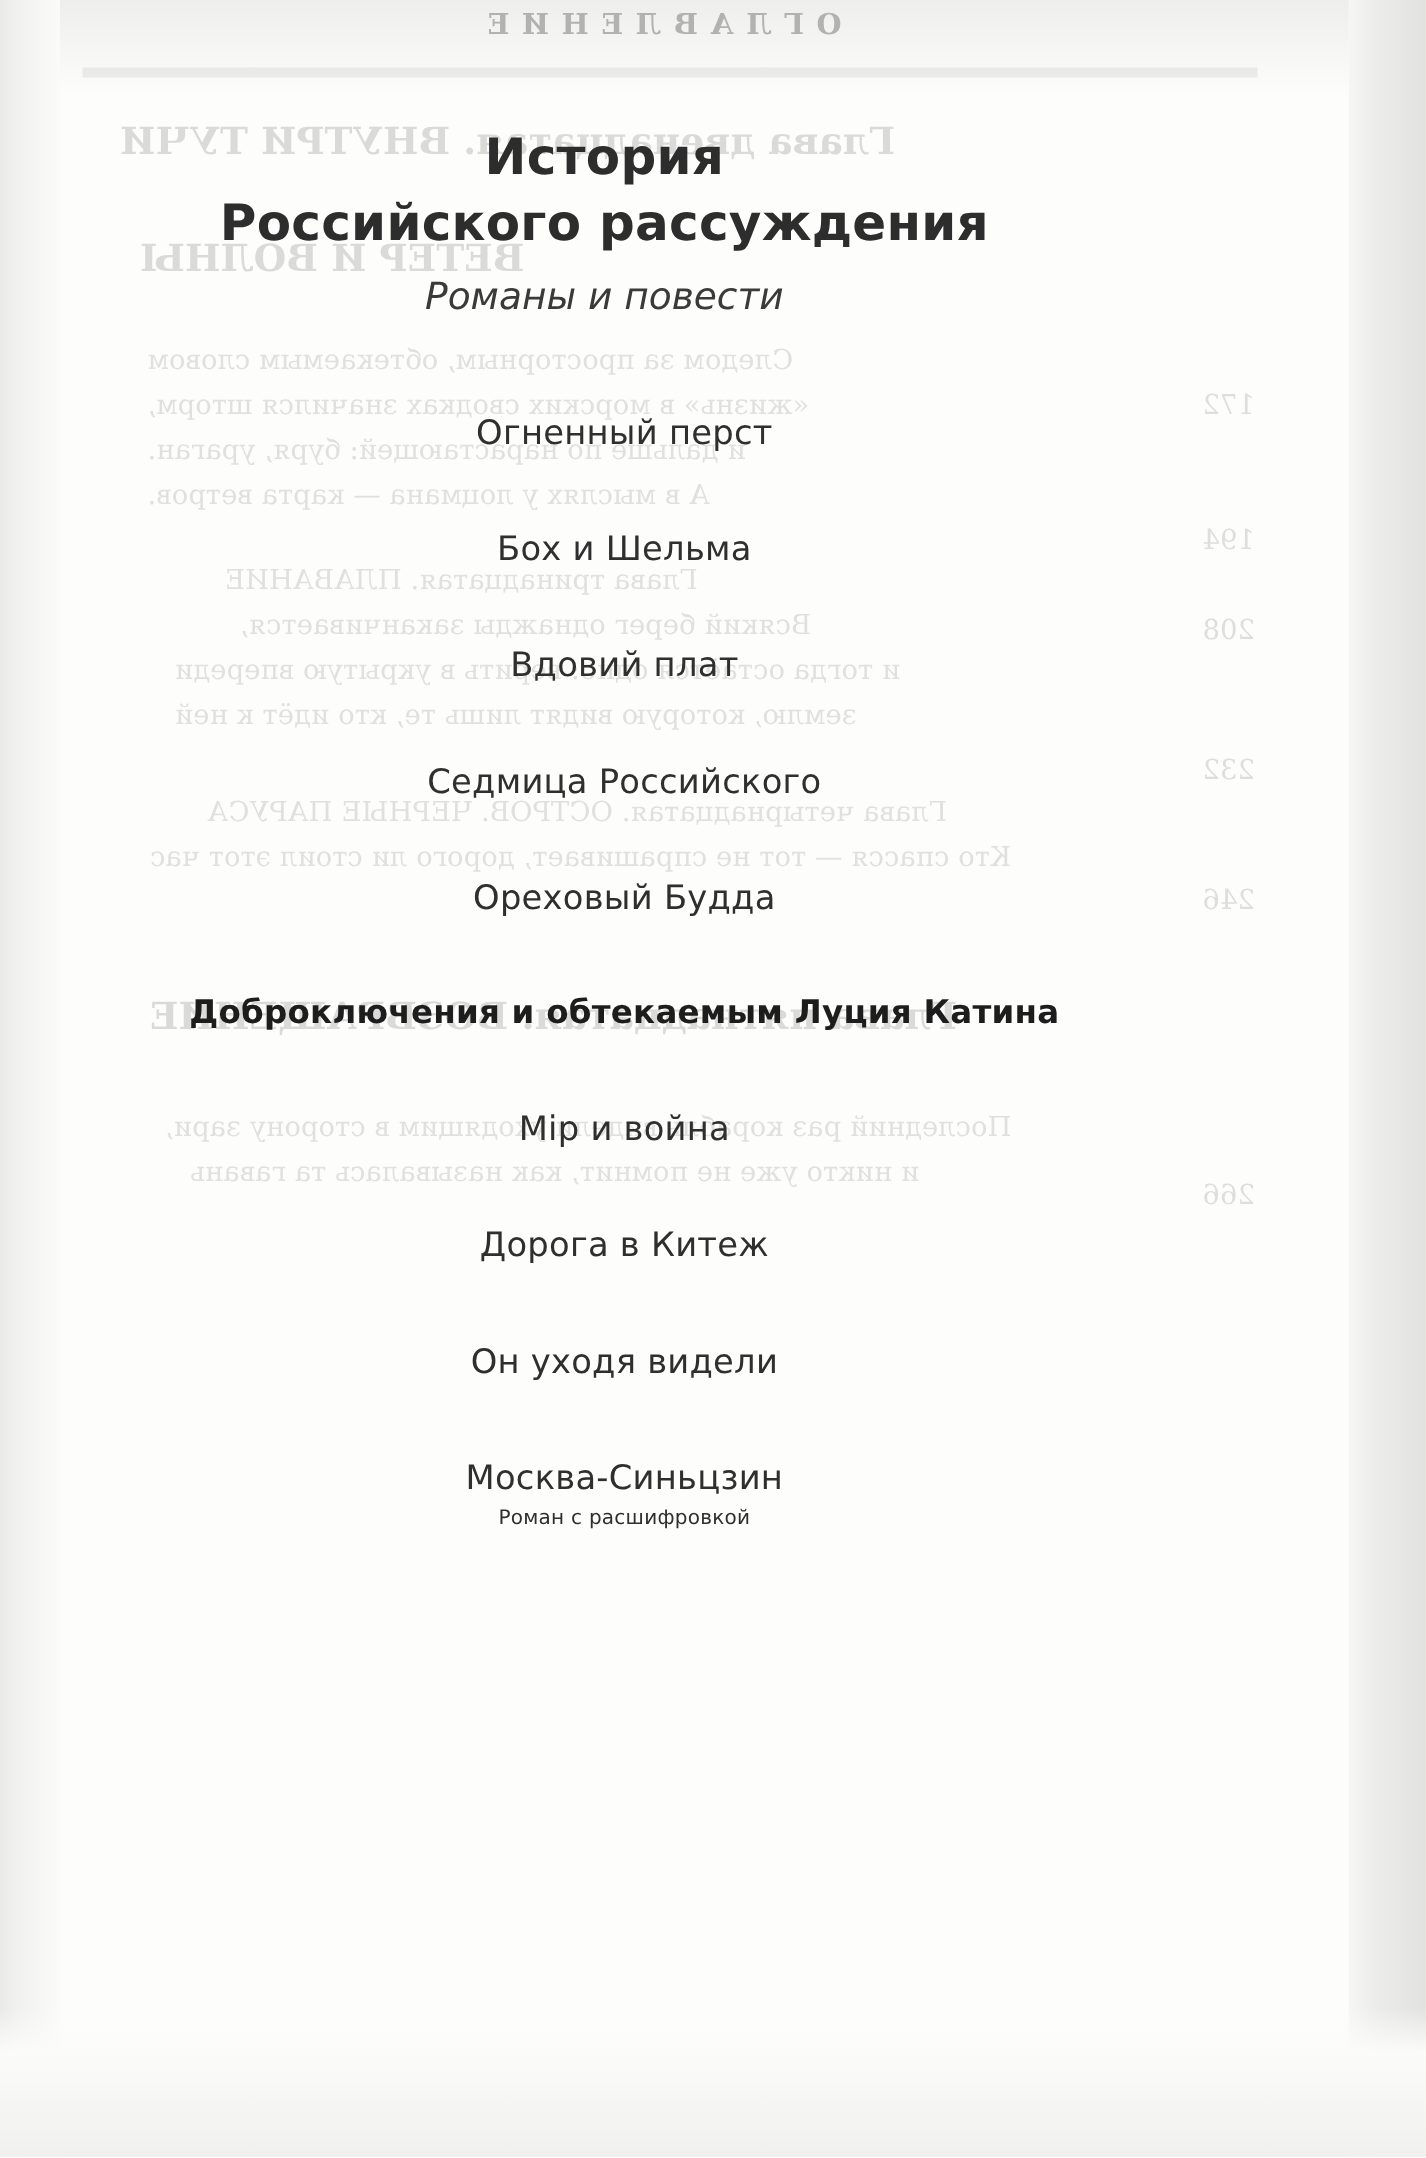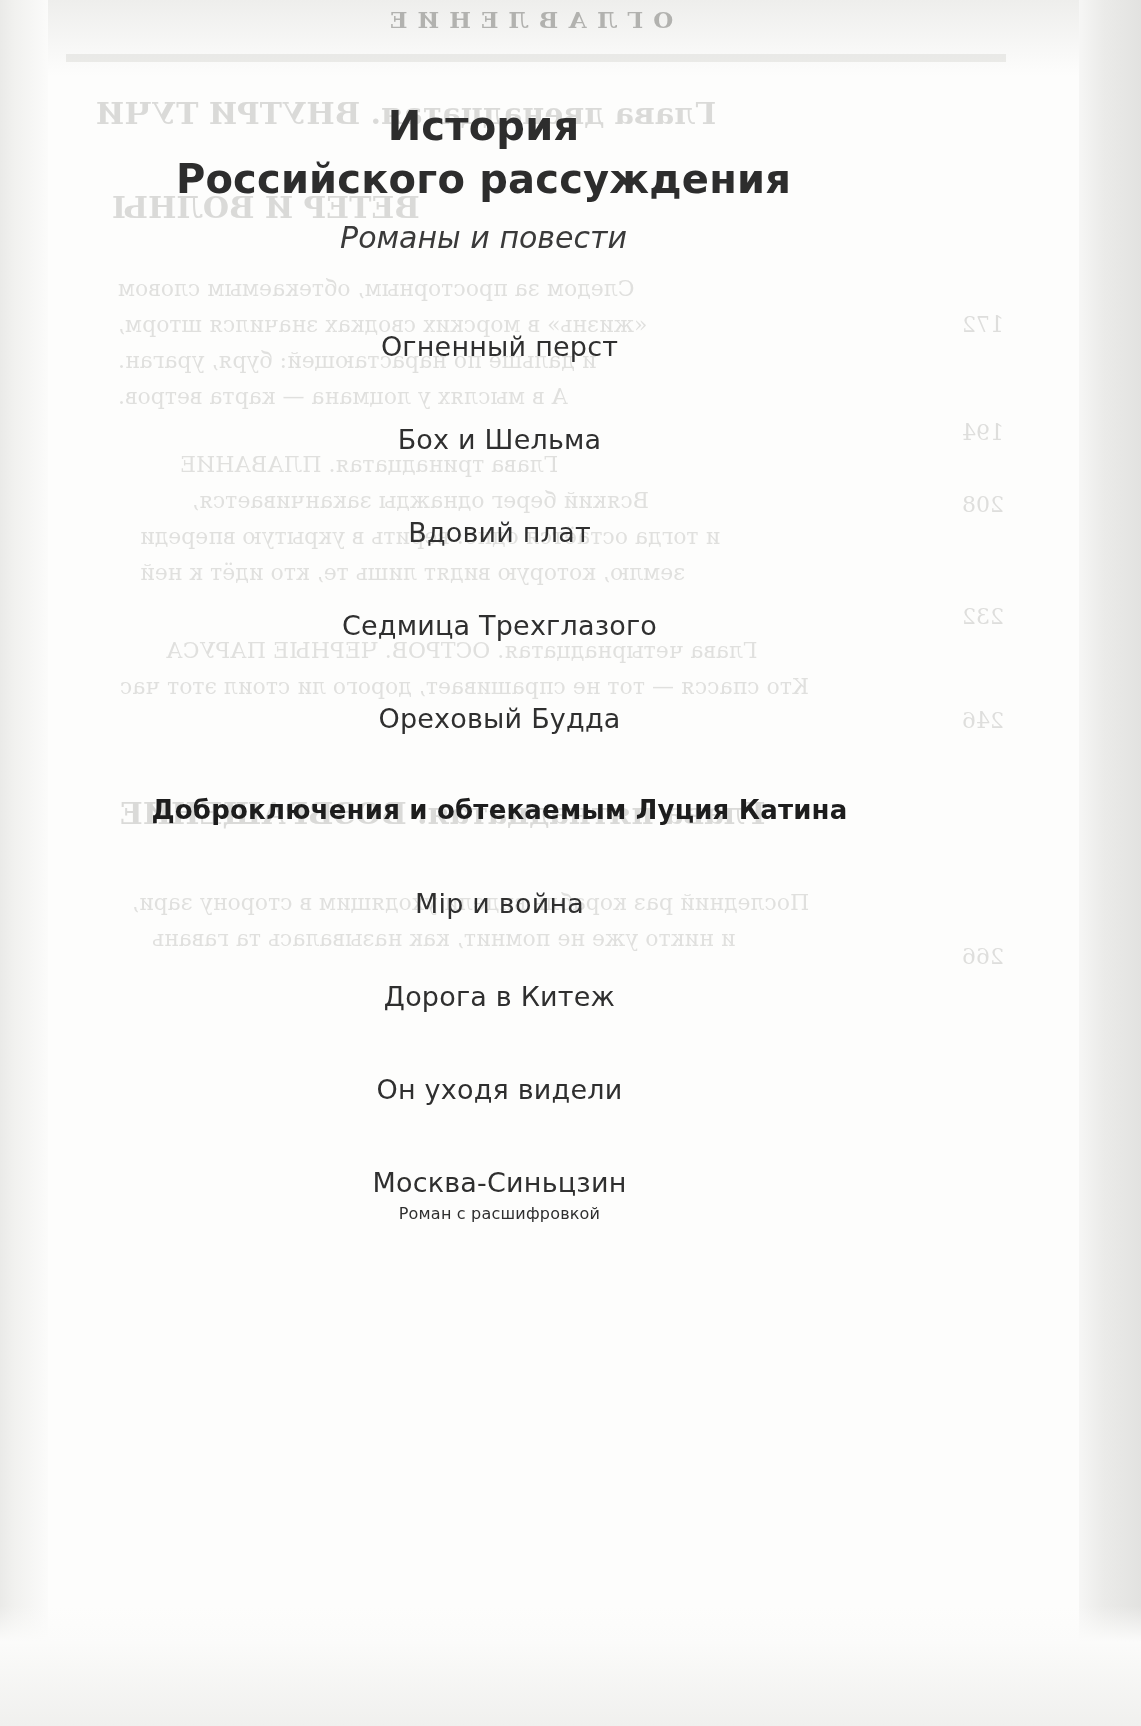--- a/index.html
+++ b/index.html
@@ -189,21 +189,21 @@
   <div class="content">
     <div class="series-title">
       <div>История</div>
       <div>Российского рассуждения</div>
     </div>
     <div class="series-subtitle">Романы и повести</div>
     <div class="titles" id="titles-list">
         <div class="book-title"><span>Огненный перст</span></div>
         <div class="book-title"><span>Бох и Шельма</span></div>
         <div class="book-title"><span>Вдовий плат</span></div>
-        <div class="book-title"><span>Седмица Трехглазого</span></div>
+        <div class="book-title"><span>Седмица Российского</span></div>
         <div class="book-title"><span>Ореховый Будда</span></div>
         <div class="book-title current"><span>Доброключения и обтекаемым Луция Катина</span></div>
         <div class="book-title"><span>Мiр и война</span></div>
         <div class="book-title"><span>Дорога в Китеж</span></div>
         <div class="book-title"><span>Он уходя видели</span></div>
         <div class="book-title last"><span>Москва-Синьцзин</span><span class="sub">Роман с расшифровкой</span></div>
       </div>
   </div>
 
 </div>

